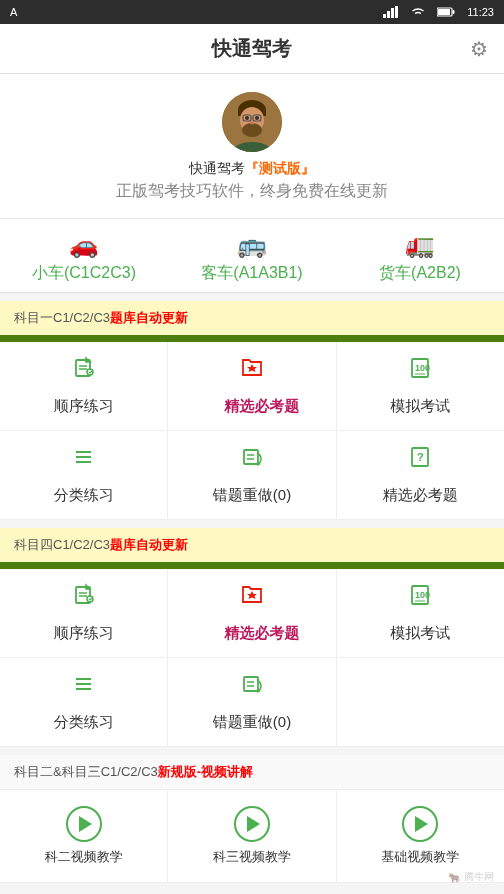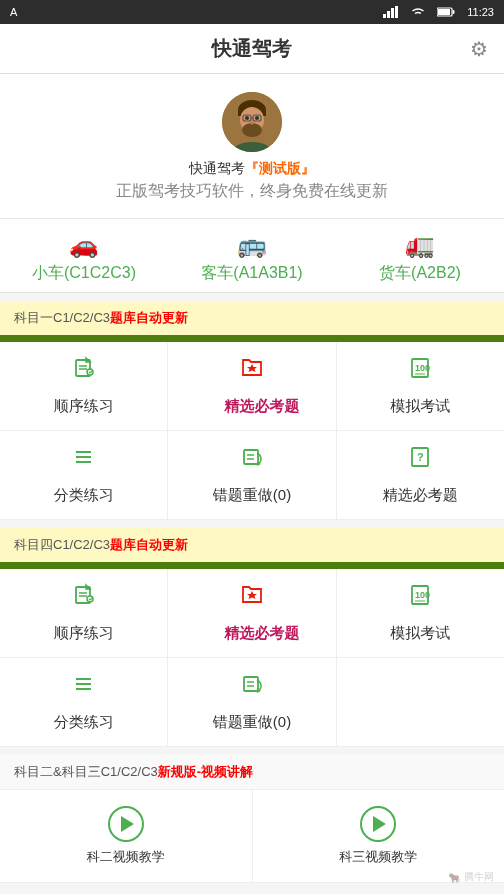--- a/index.html
+++ b/index.html
@@ -441,19 +441,25 @@
         <div class="play-triangle"></div>
       </div>
       <span class="video-label">科二视频教学</span>
     </div>
     <div class="video-item">
       <div class="video-play-icon">
         <div class="play-triangle"></div>
       </div>
       <span class="video-label">科三视频教学</span>
     </div>
+    <div class="video-item">
+      <div class="video-play-icon">
+        <div class="play-triangle"></div>
+      </div>
+      <span class="video-label">基础视频教学</span>
+    </div>
   </div>
 </div>
 
 <div class="watermark">
   <span>🐂</span>
   <span>腾牛网</span>
 </div>
 
 </body></html>

